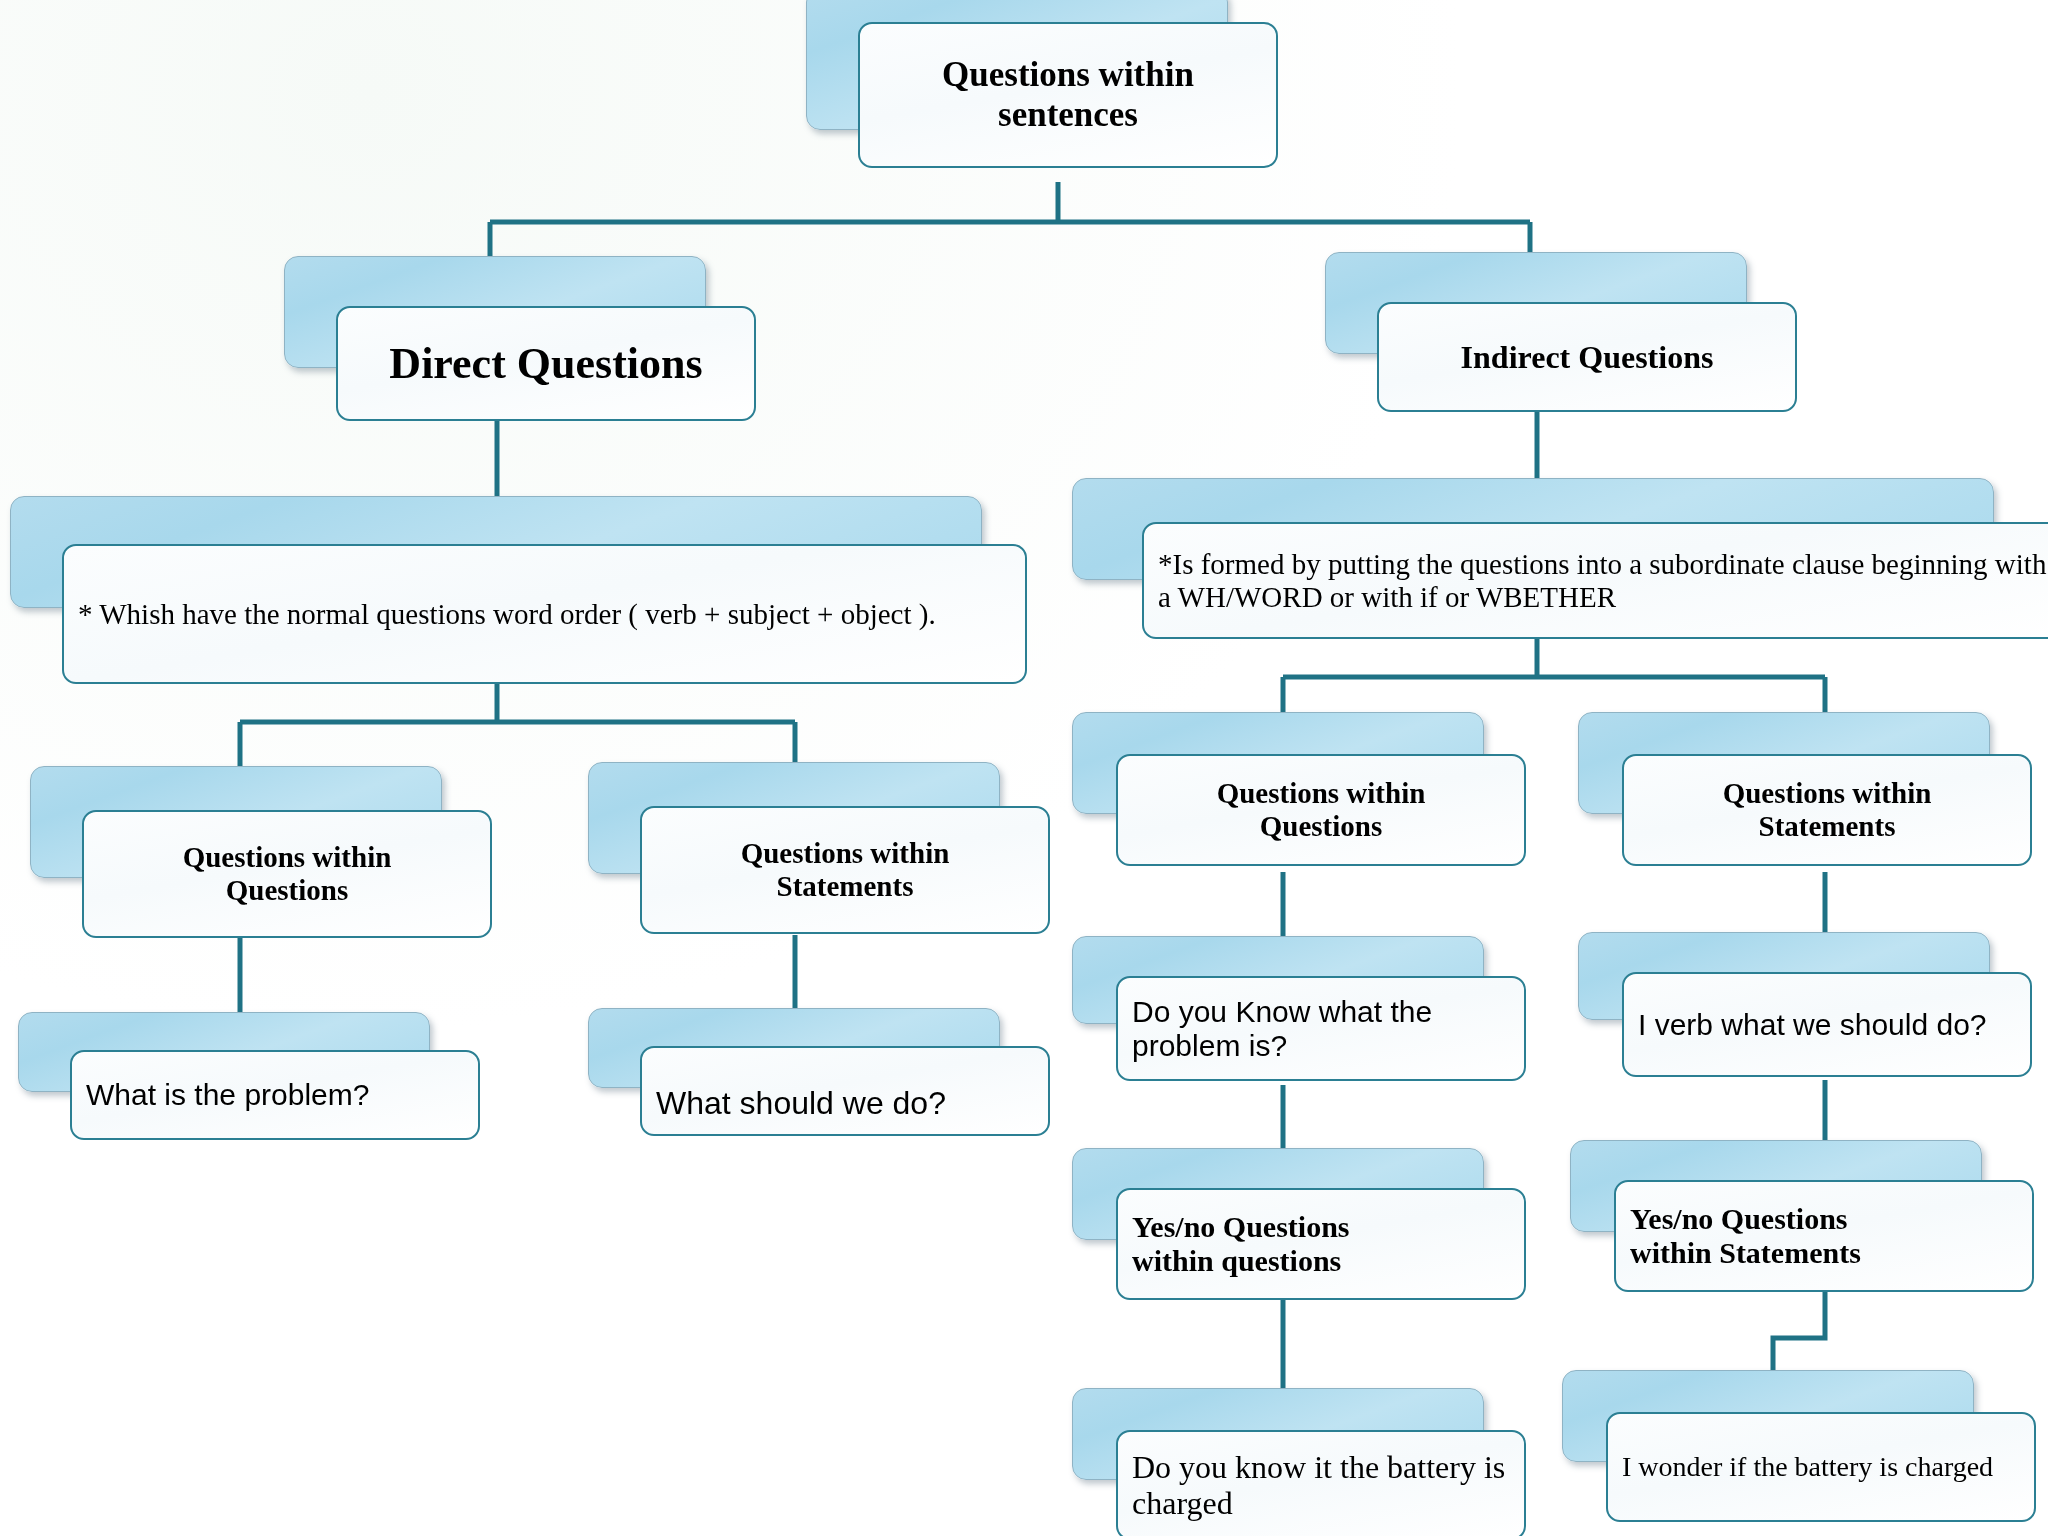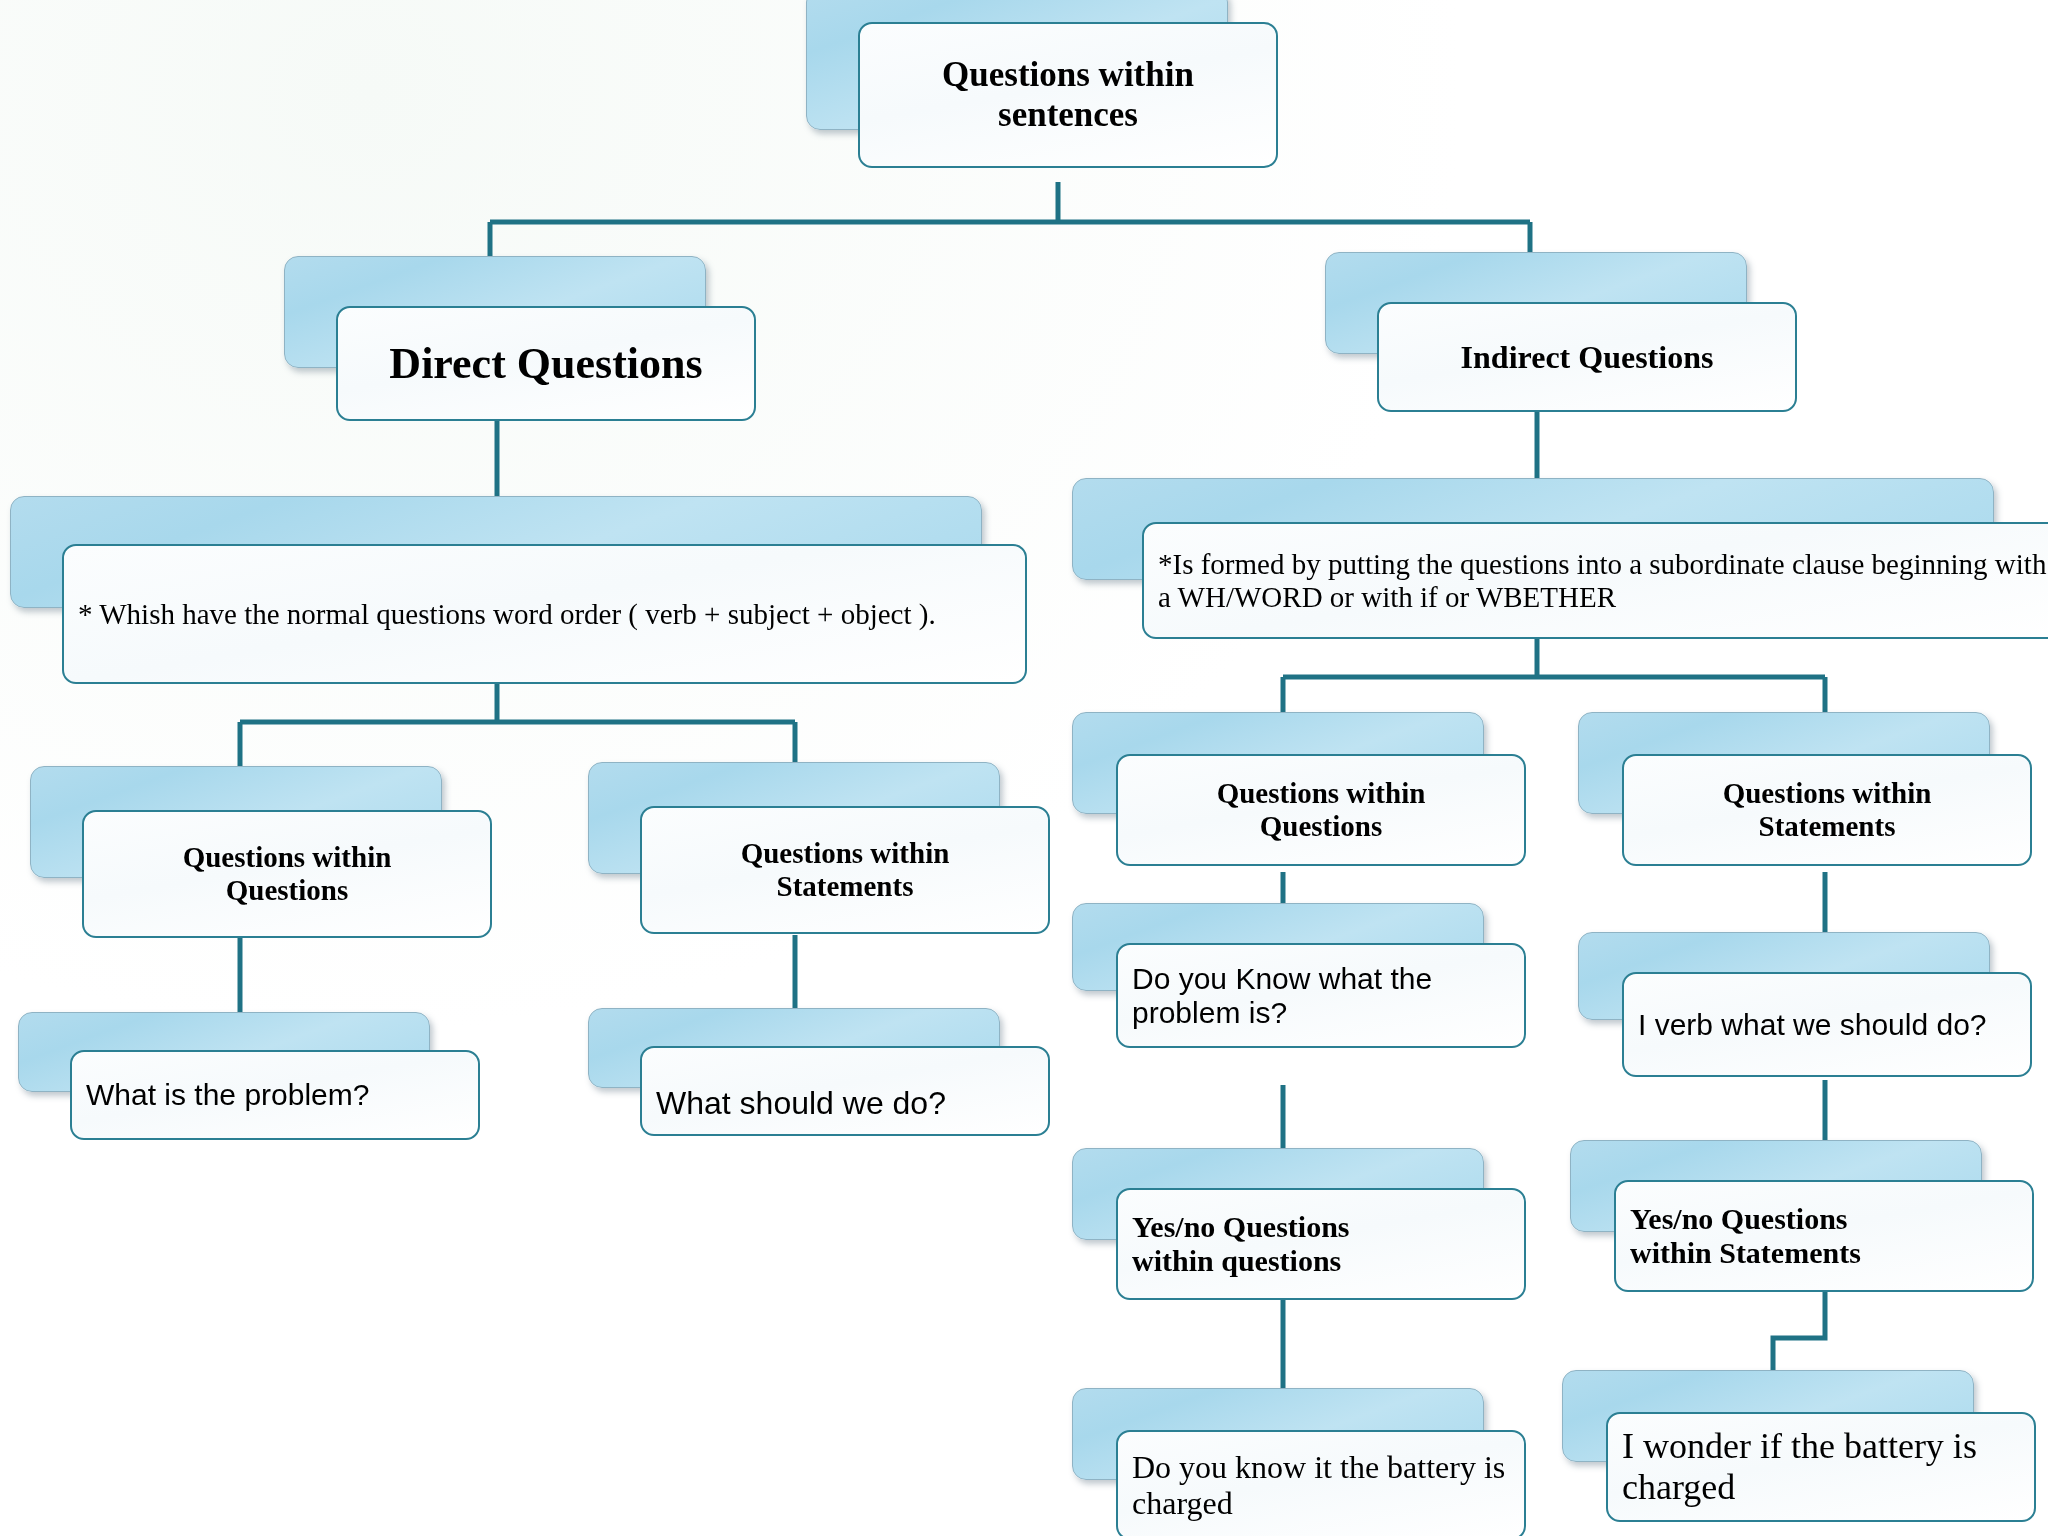--- a/index.html
+++ b/index.html
@@ -234,21 +234,21 @@
   </div>
 </div>
 
 <div class="node t-title" style="left:1578px;top:712px;width:470px;height:180px;">
   <div class="back" style="width:410px;height:100px;"></div>
   <div class="card" style="left:44px;top:42px;width:410px;height:112px;">
     <div class="txt" style="font-size:29px;">Questions within<br>Statements</div>
   </div>
 </div>
 
-<div class="node t-sample" style="left:1072px;top:903px;width:470px;height:160px;">
+<div class="node t-sample" style="left:1072px;top:936px;width:470px;height:160px;">
   <div class="back" style="width:410px;height:86px;"></div>
   <div class="card" style="left:44px;top:40px;width:410px;height:105px;">
     <div class="txt" style="font-size:30px;">Do you Know what the problem is?</div>
   </div>
 </div>
 
 <div class="node t-sample" style="left:1578px;top:932px;width:470px;height:160px;">
   <div class="back" style="width:410px;height:86px;"></div>
   <div class="card" style="left:44px;top:40px;width:410px;height:105px;">
     <div class="txt" style="font-size:30px;">I verb what we should do?</div>
@@ -272,15 +272,15 @@
 <div class="node t-body" style="left:1072px;top:1388px;width:470px;height:160px;">
   <div class="back" style="width:410px;height:90px;"></div>
   <div class="card" style="left:44px;top:42px;width:410px;height:110px;">
     <div class="txt" style="font-size:32px;">Do you know it the battery is charged</div>
   </div>
 </div>
 
 <div class="node t-body" style="left:1562px;top:1370px;width:486px;height:160px;">
   <div class="back" style="width:410px;height:90px;"></div>
   <div class="card" style="left:44px;top:42px;width:430px;height:110px;">
-    <div class="txt" style="font-size:36px;">I wonder if the battery is charged</div>
+    <div class="txt" style="font-size:28px;">I wonder if the battery is charged</div>
   </div>
 </div>
 
 </body></html>

